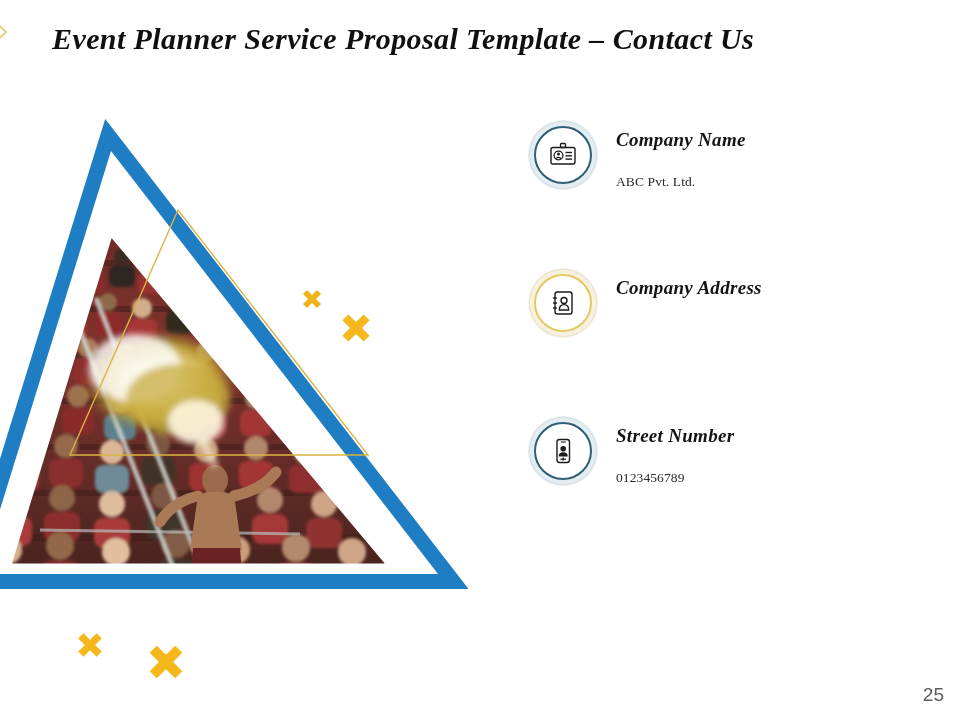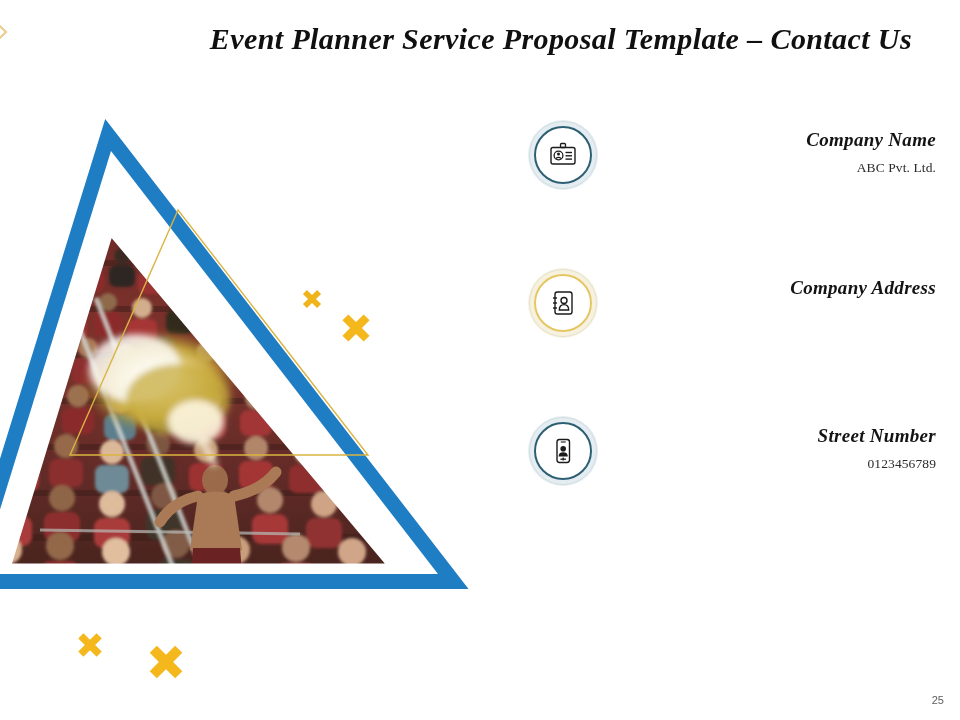--- a/index.html
+++ b/index.html
@@ -12,21 +12,20 @@
     background: #ffffff;
     font-family: "Liberation Serif", serif;
     overflow: hidden;
   }
   #slide {
     position: relative;
     width: 960px;
     height: 720px;
     background: #ffffff;
     overflow: hidden;
-    text-align: right;
   }
 
   
   .header-chevron {
     position: absolute;
     left: -34px;
     top: -2px;
     width: 68px;
     height: 68px;
     z-index: 3;
@@ -123,36 +122,36 @@
     font-family: Liberation Serif, serif;
     font-weight: bold;
     font-style: italic;
     font-size: 19px;
     color: #131313;
     line-height: 24px;
     letter-spacing: 0.3px;
     white-space: nowrap;
   }
   .contact-value {
-    margin-top: 7px;
+    margin-top: 21px;
     font-family: "Liberation Serif", serif;
     font-size: 13.5px;
     color: #2b2b2b;
     line-height: 18px;
     letter-spacing: 0.1px;
     white-space: nowrap;
   }
 
   
   .page-number {
     position: absolute;
     right: 16px;
     bottom: 14px;
     font-family: "Liberation Sans", sans-serif;
-    font-size: 11px;
+    font-size: 19px;
     color: #5d5d5d;
     z-index: 6;
   }
 </style>
 </head>
 <body>
 
 <div id="slide">
 
   <svg class="header-chevron" viewBox="0 0 68 68" xmlns="http://www.w3.org/2000/svg">

